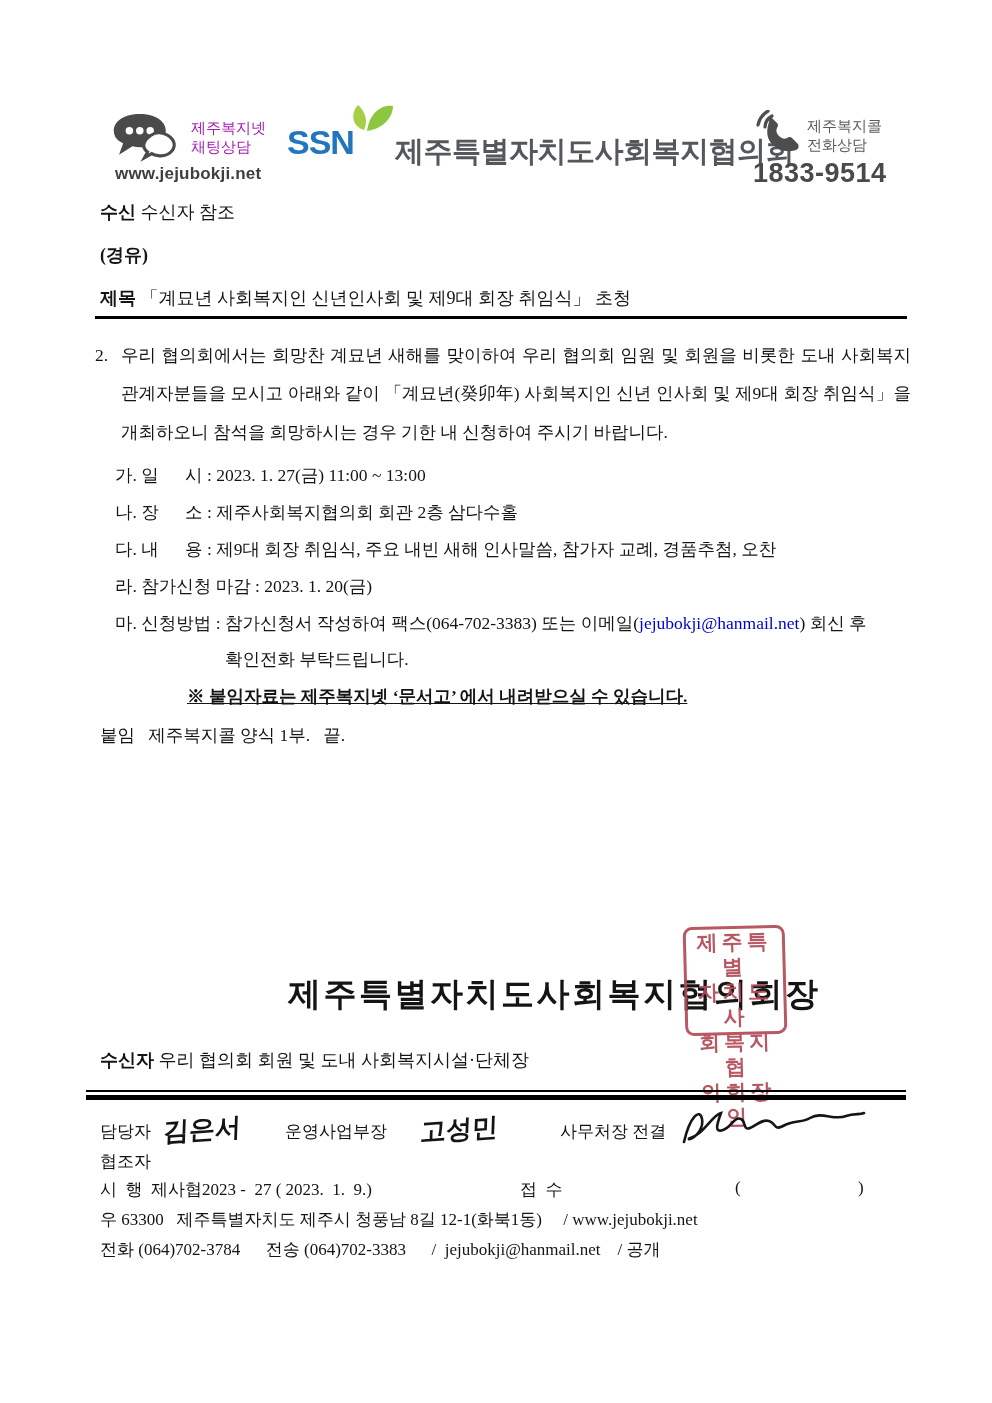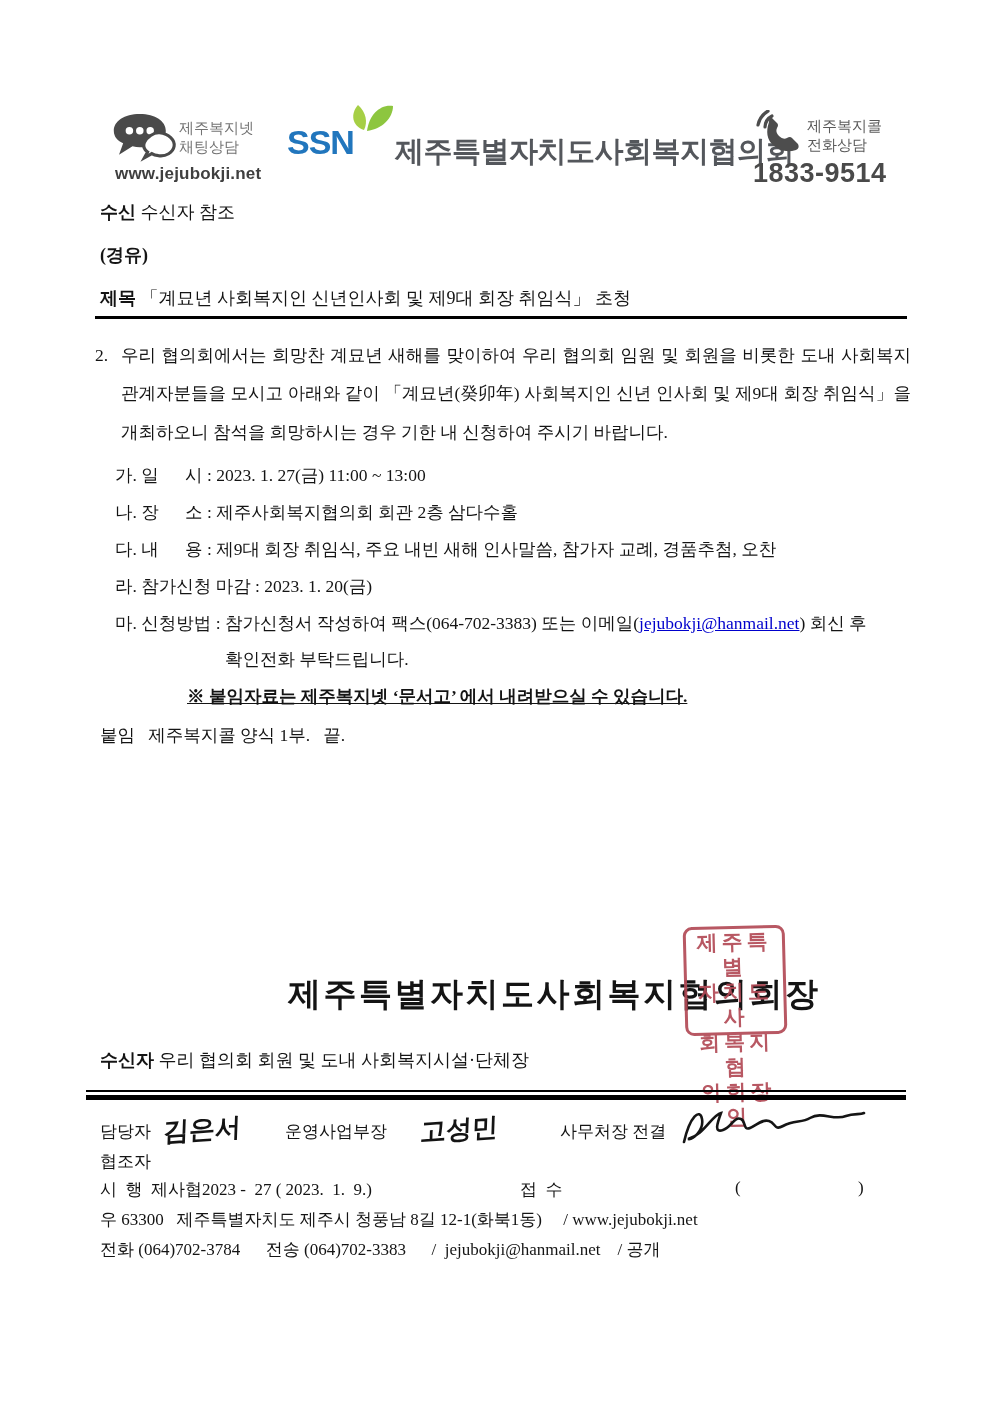--- a/index.html
+++ b/index.html
@@ -3,21 +3,21 @@
 <meta charset="utf-8">
 <style>
   html,body{margin:0;padding:0;background:#ffffff;}
   .page{position:relative;width:992px;height:1403px;background:#fff;overflow:hidden;
         font-family:"Liberation Serif","DejaVu Serif",serif;color:#141414;}
 
   
   .hdr{position:absolute;top:108px;left:95px;width:812px;height:96px;
        font-family:"Liberation Sans","DejaVu Sans",sans-serif;}
   .chatlogo{position:absolute;left:14px;top:4px;width:170px;}
-  .chatlogo .txt{position:absolute;left:70px;top:6px;font-size:15px;line-height:19px;color:#737373;}
+  .chatlogo .txt{position:absolute;left:82px;top:6px;font-size:15px;line-height:19px;color:#a21caf;}
   .chatlogo .url{position:absolute;left:6px;top:52px;font-size:17px;font-weight:700;color:#3f3f3f;letter-spacing:0.2px;}
   .ssn{position:absolute;left:192px;top:12px;font-size:34px;font-weight:800;color:#2176bd;letter-spacing:-1px;line-height:45px;}
   .leaf{position:absolute;left:252px;top:-6px;}
   .orgname{position:absolute;left:300px;top:24px;font-size:29px;font-weight:800;color:#54575c;letter-spacing:-0.5px;white-space:nowrap;}
   .calllogo{position:absolute;left:658px;top:2px;width:160px;}
   .calllogo .txt{position:absolute;left:54px;top:6px;font-size:15px;line-height:19px;color:#5a5a5a;}
   .calllogo .phone{position:absolute;left:0px;top:48px;font-size:27px;font-weight:800;color:#4a4a4a;letter-spacing:0.5px;}
 
   
   .meta{position:absolute;left:100px;top:200px;width:806px;font-size:18px;}
@@ -27,21 +27,21 @@
 
   
   .bodytxt{position:absolute;left:95px;top:336px;width:816px;font-size:17.5px;}
   .para{padding-left:26px;line-height:38.4px;text-align:justify;}
   .para .no{display:inline-block;width:26px;margin-left:-26px;font-weight:400;}
   .items{margin:6px 0 0 20px;}
   .item{line-height:37px;white-space:nowrap;}
   .pre{white-space:pre;}
   .method{display:flex;margin-left:20px;line-height:36px;}
   .method .content{white-space:nowrap;}
-  .link{color:#0000cc;text-decoration:underline;cursor:pointer;margin-top:16px;}
+  .link{color:#0000cc;cursor:pointer;margin-top:16px;}
   .note{margin-top:1px;padding-left:92px;line-height:37px;}
   .note span{font-weight:700;text-decoration:underline;}
   .attach{margin-top:1px;padding-left:5px;line-height:38px;}
 
   
   .sigtitle{position:absolute;left:288px;top:972px;font-size:33px;font-weight:700;
             letter-spacing:2.5px;white-space:nowrap;}
   .seal{position:absolute;left:684px;top:926px;width:96px;height:102px;border:3px solid #b24a56;
         border-radius:9px;transform:rotate(-1.5deg);color:#b24a56;font-weight:700;font-size:21px;
         line-height:25px;letter-spacing:4px;text-align:center;padding-top:1px;opacity:0.92;

